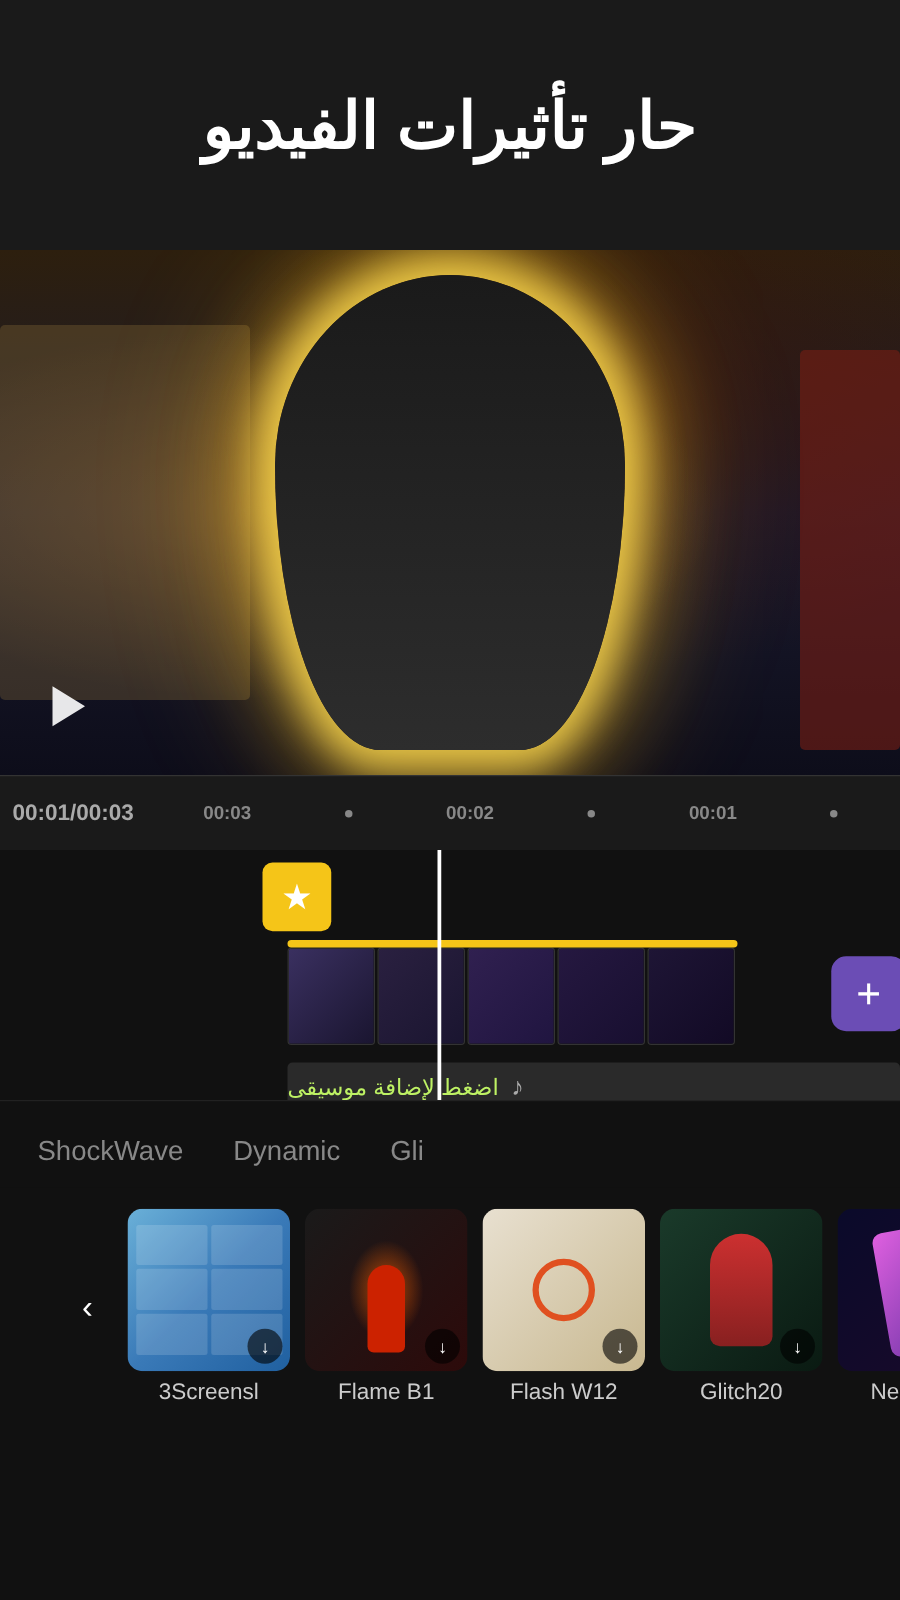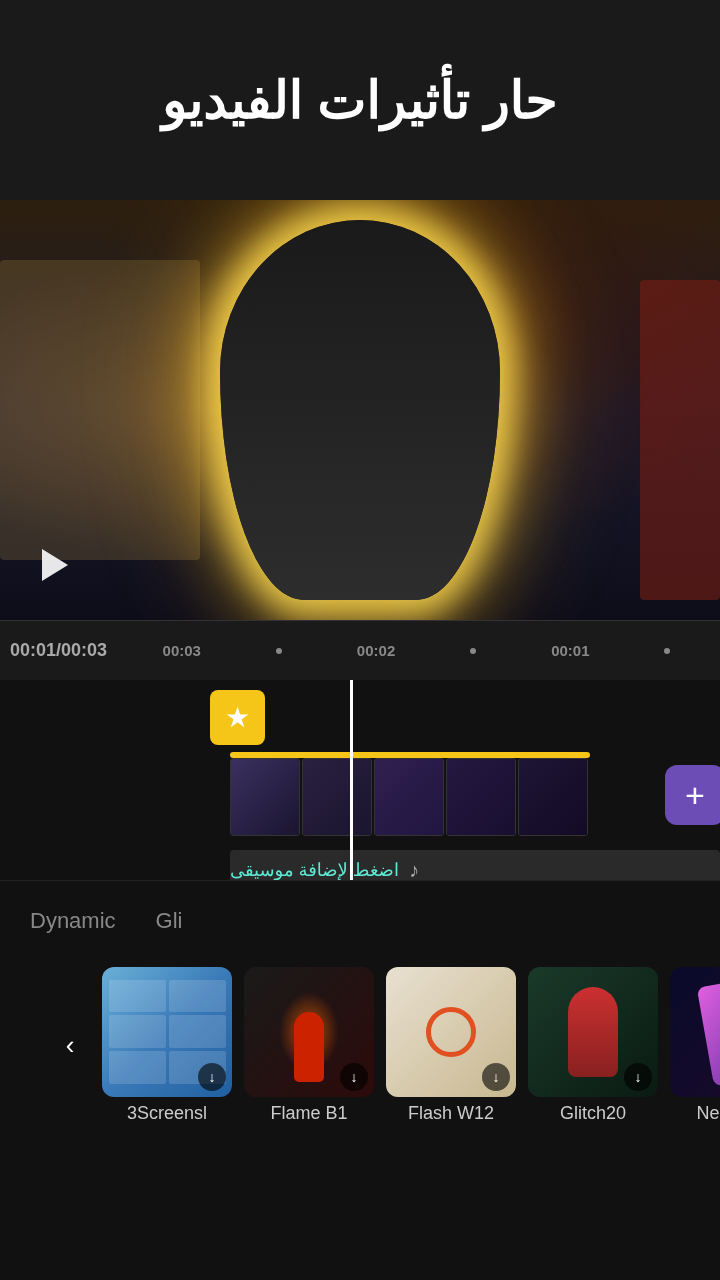--- a/index.html
+++ b/index.html
@@ -239,21 +239,21 @@
       top: 170px;
       width: 490px;
       height: 40px;
       background: #2a2a2a;
       border-radius: 4px;
       display: flex; align-items: center; justify-content: flex-end;
       padding-right: 16px;
       direction: rtl;
     }
     .music-bar-text {
-      color: #5eead4;
+      color: #bef264;
       font-size: 18px;
       direction: rtl;
     }
     .music-icon {
       margin-left: 10px;
       color: #aaa;
       font-size: 20px;
     }
 
     
@@ -456,20 +456,23 @@
 
   <div class="add-btn"></div>
 
   <div class="music-bar">
     <span class="music-icon">♪</span>
     <span class="music-bar-text">اضغط لإضافة موسيقى</span>
   </div>
 </div>
 
 <div id="effects-tabs">
+  <div class="tab-item">
+    <span>ShockWave</span>
+  </div>
   <div class="tab-item">
     <span>Dynamic</span>
   </div>
   <div class="tab-item">
     <span>Gli</span>
   </div>
 </div>
 
 <div id="effects-grid">
 

